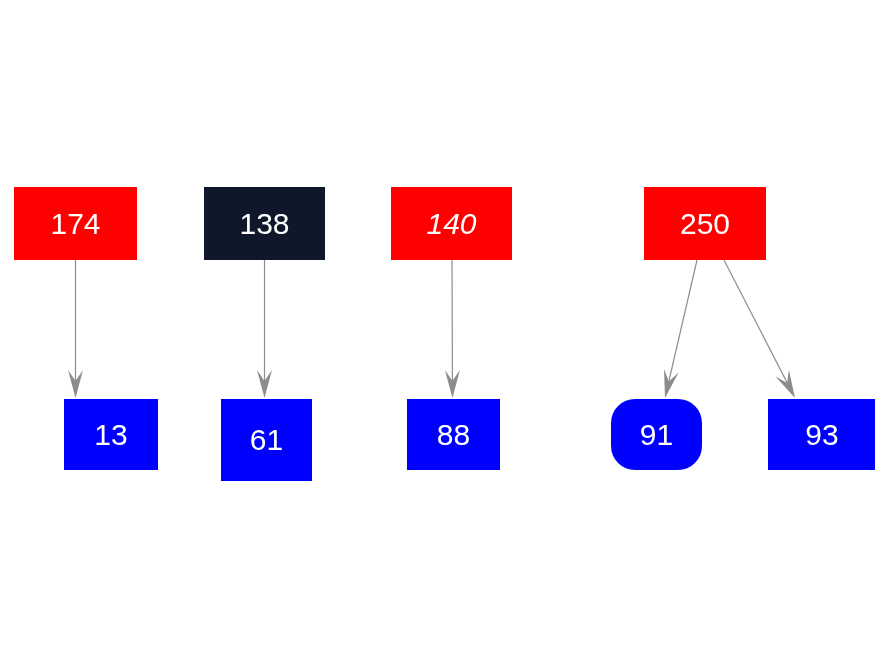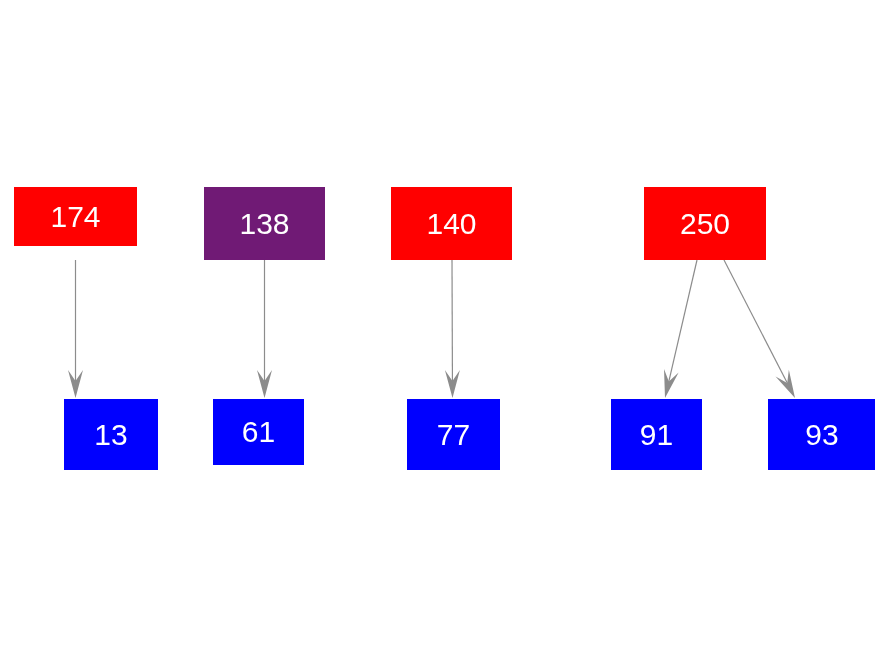--- a/index.html
+++ b/index.html
@@ -55,23 +55,23 @@
       <g>
         <line x1="697" y1="260" x2="668.6142477122926" y2="382.4135567407382" stroke="#8c8c8c" stroke-width="1.2"></line>
         <polygon points="0,0 -7.5,-28 0,-17 7.5,-28" transform="translate(665,398) rotate(13.055247223796627)" fill="#8c8c8c"></polygon>
       </g>
       <g>
         <line x1="724" y1="260" x2="787.6801023930856" y2="383.77259338374387" stroke="#8c8c8c" stroke-width="1.2"></line>
         <polygon points="0,0 -7.5,-28 0,-17 7.5,-28" transform="translate(795,398) rotate(-27.22549200573595)" fill="#8c8c8c"></polygon>
       </g>
     </svg>
   <div id="nodes-layer">
-      <div class="graph-node" style="left: 14px; top: 187px; width: 123px; height: 59px; background: rgb(255, 0, 0); color: rgb(255, 255, 255);">174</div>
-      <div class="graph-node" style="left: 204px; top: 187px; width: 121px; height: 73px; background: #701a75; color: rgb(255, 255, 255);">138</div>
-      <div class="graph-node" style="left: 391px; top: 187px; width: 121px; height: 73px; background: rgb(255, 0, 0); color: rgb(255, 255, 255);">140</div>
+      <div class="graph-node" style="left: 14px; top: 187px; width: 123px; height: 73px; background: rgb(255, 0, 0); color: rgb(255, 255, 255);">174</div>
+      <div class="graph-node" style="left: 204px; top: 187px; width: 121px; height: 73px; background: #0f172a; color: rgb(255, 255, 255);">138</div>
+      <div class="graph-node" style="left: 391px; top: 187px; width: 121px; height: 73px; background: rgb(255, 0, 0); color: rgb(255, 255, 255); font-style: italic;">140</div>
       <div class="graph-node" style="left: 644px; top: 187px; width: 122px; height: 73px; background: rgb(255, 0, 0); color: rgb(255, 255, 255);">250</div>
       <div class="graph-node" style="left: 28px; top: 399px; width: 94px; height: 71px; background: rgb(0, 0, 255); color: rgb(255, 255, 255); margin-left: 36px;">13</div>
-      <div class="graph-node" style="left: 213px; top: 399px; width: 91px; height: 66px; background: rgb(0, 0, 255); color: rgb(255, 255, 255);">61</div>
-      <div class="graph-node" style="left: 407px; top: 399px; width: 93px; height: 71px; background: rgb(0, 0, 255); color: rgb(255, 255, 255);">77</div>
-      <div class="graph-node" style="left: 611px; top: 399px; width: 91px; height: 71px; background: rgb(0, 0, 255); color: rgb(255, 255, 255);">91</div>
+      <div class="graph-node" style="left: 221px; top: 399px; width: 91px; height: 82px; background: rgb(0, 0, 255); color: rgb(255, 255, 255);">61</div>
+      <div class="graph-node" style="left: 407px; top: 399px; width: 93px; height: 71px; background: rgb(0, 0, 255); color: rgb(255, 255, 255);">88</div>
+      <div class="graph-node" style="left: 611px; top: 399px; width: 91px; height: 71px; background: rgb(0, 0, 255); color: rgb(255, 255, 255); border-radius: 24px;">91</div>
       <div class="graph-node" style="left: 768px; top: 399px; width: 108px; height: 71px; background: rgb(0, 0, 255); color: rgb(255, 255, 255);">93</div>
     </div>
 </div>
 
 </body></html>

